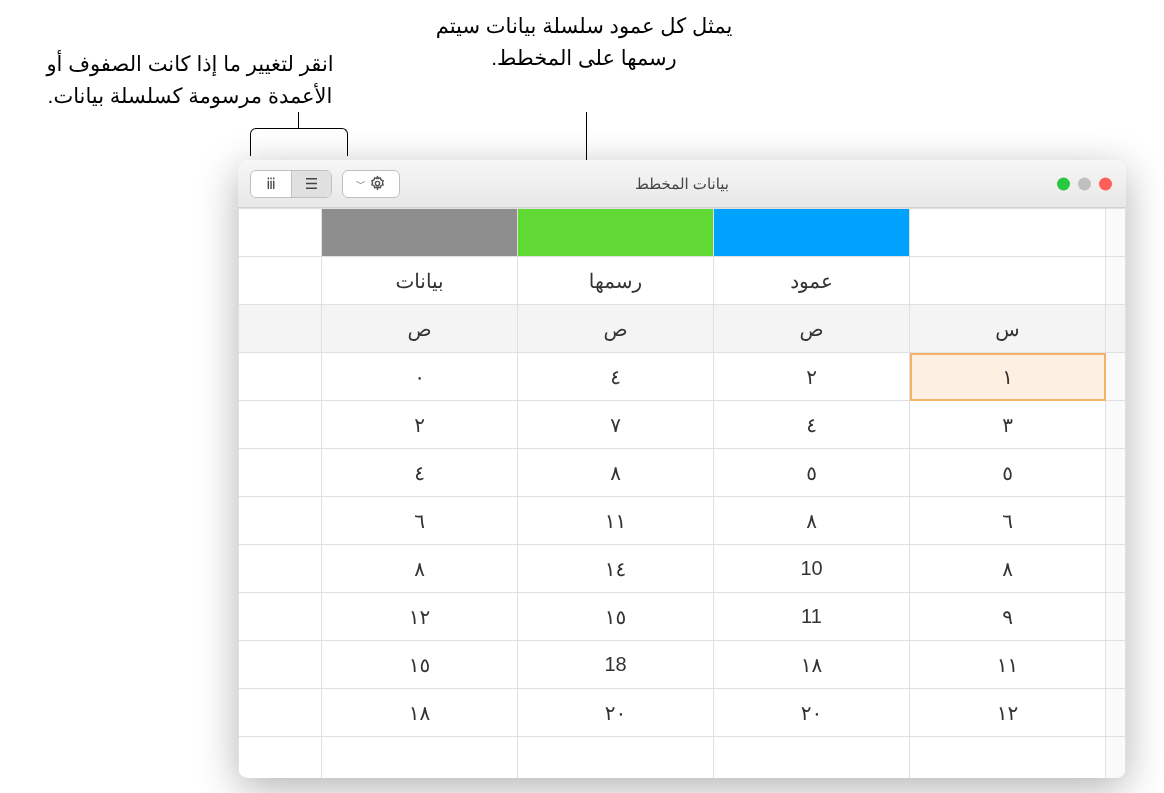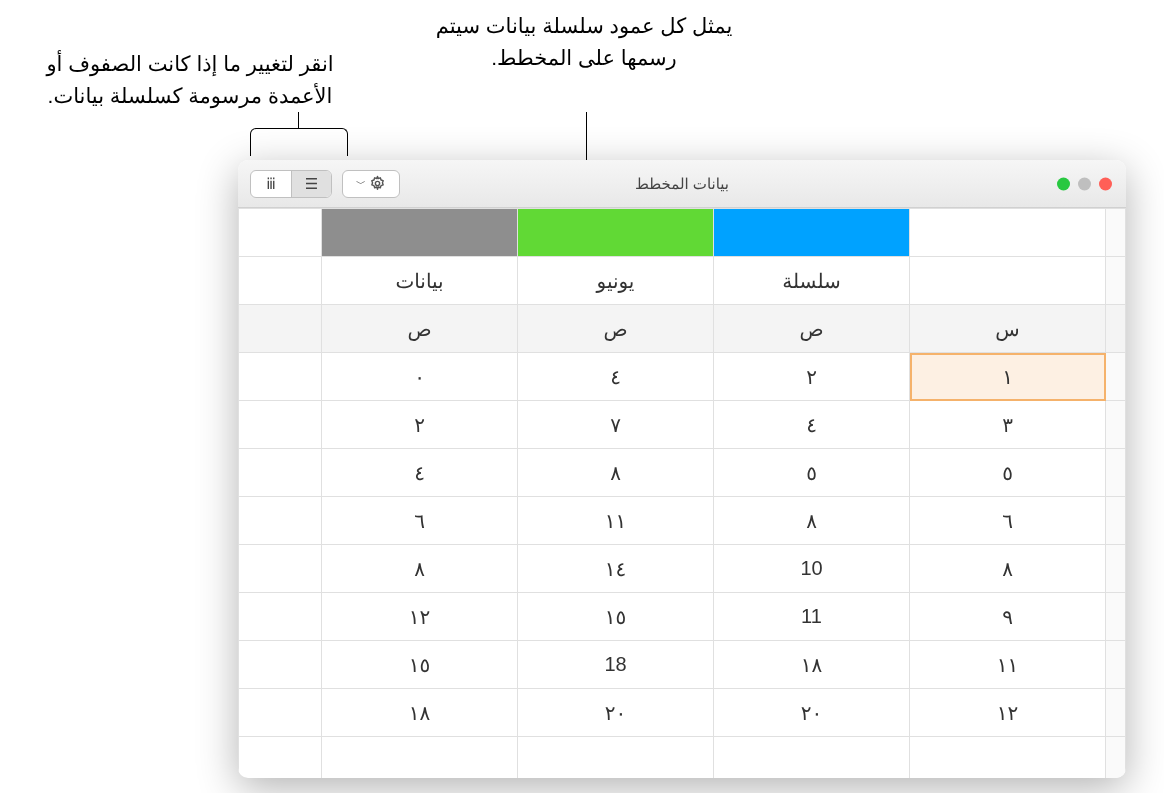--- a/index.html
+++ b/index.html
@@ -217,22 +217,22 @@
         <td class="col-x col-blank"></td>
         <td class="color-bar blue col-w"></td>
         <td class="color-bar green col-w"></td>
         <td class="color-bar gray col-w"></td>
         <td class="col-blank"></td>
       </tr>
 
       <tr class="col-header-row">
         <td class="row-handle"></td>
         <td class="col-x"></td>
-        <td>سلسلة</td>
-        <td>يونيو</td>
+        <td>عمود</td>
+        <td>رسمها</td>
         <td>بيانات</td>
         <td></td>
       </tr>
 
       <tr class="axis-row">
         <td class="row-handle"></td>
         <td class="col-x">س</td>
         <td>ص</td>
         <td>ص</td>
         <td>ص</td>

